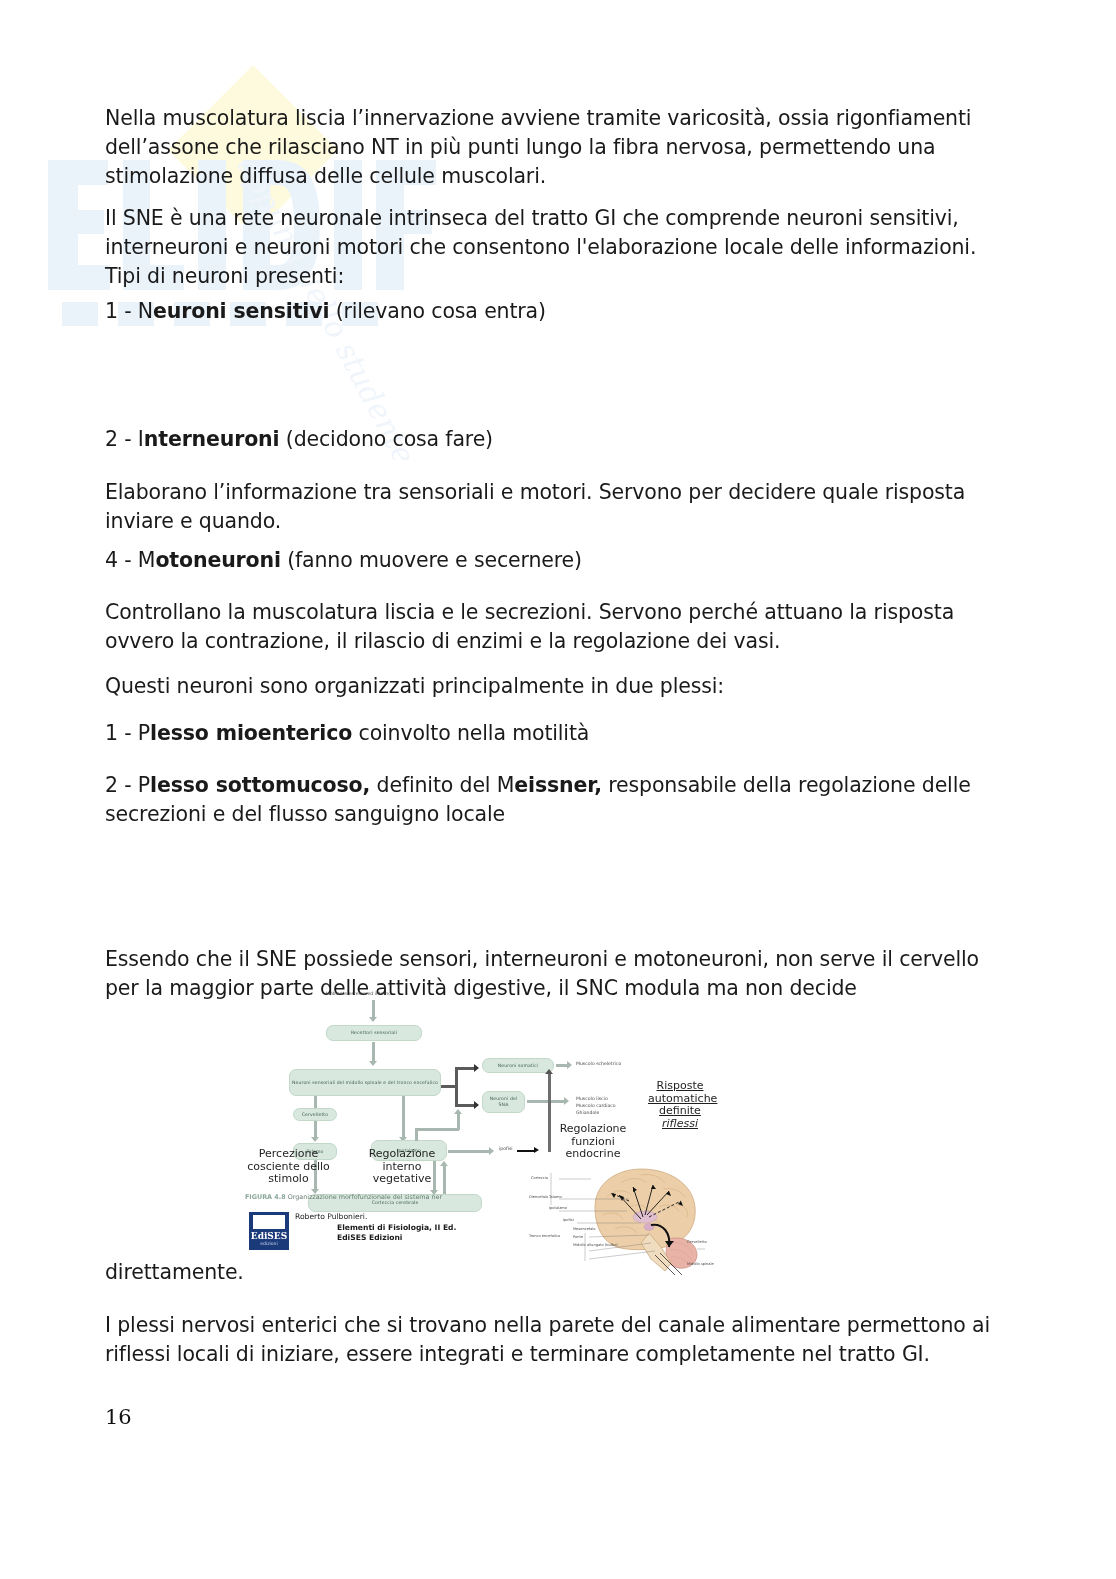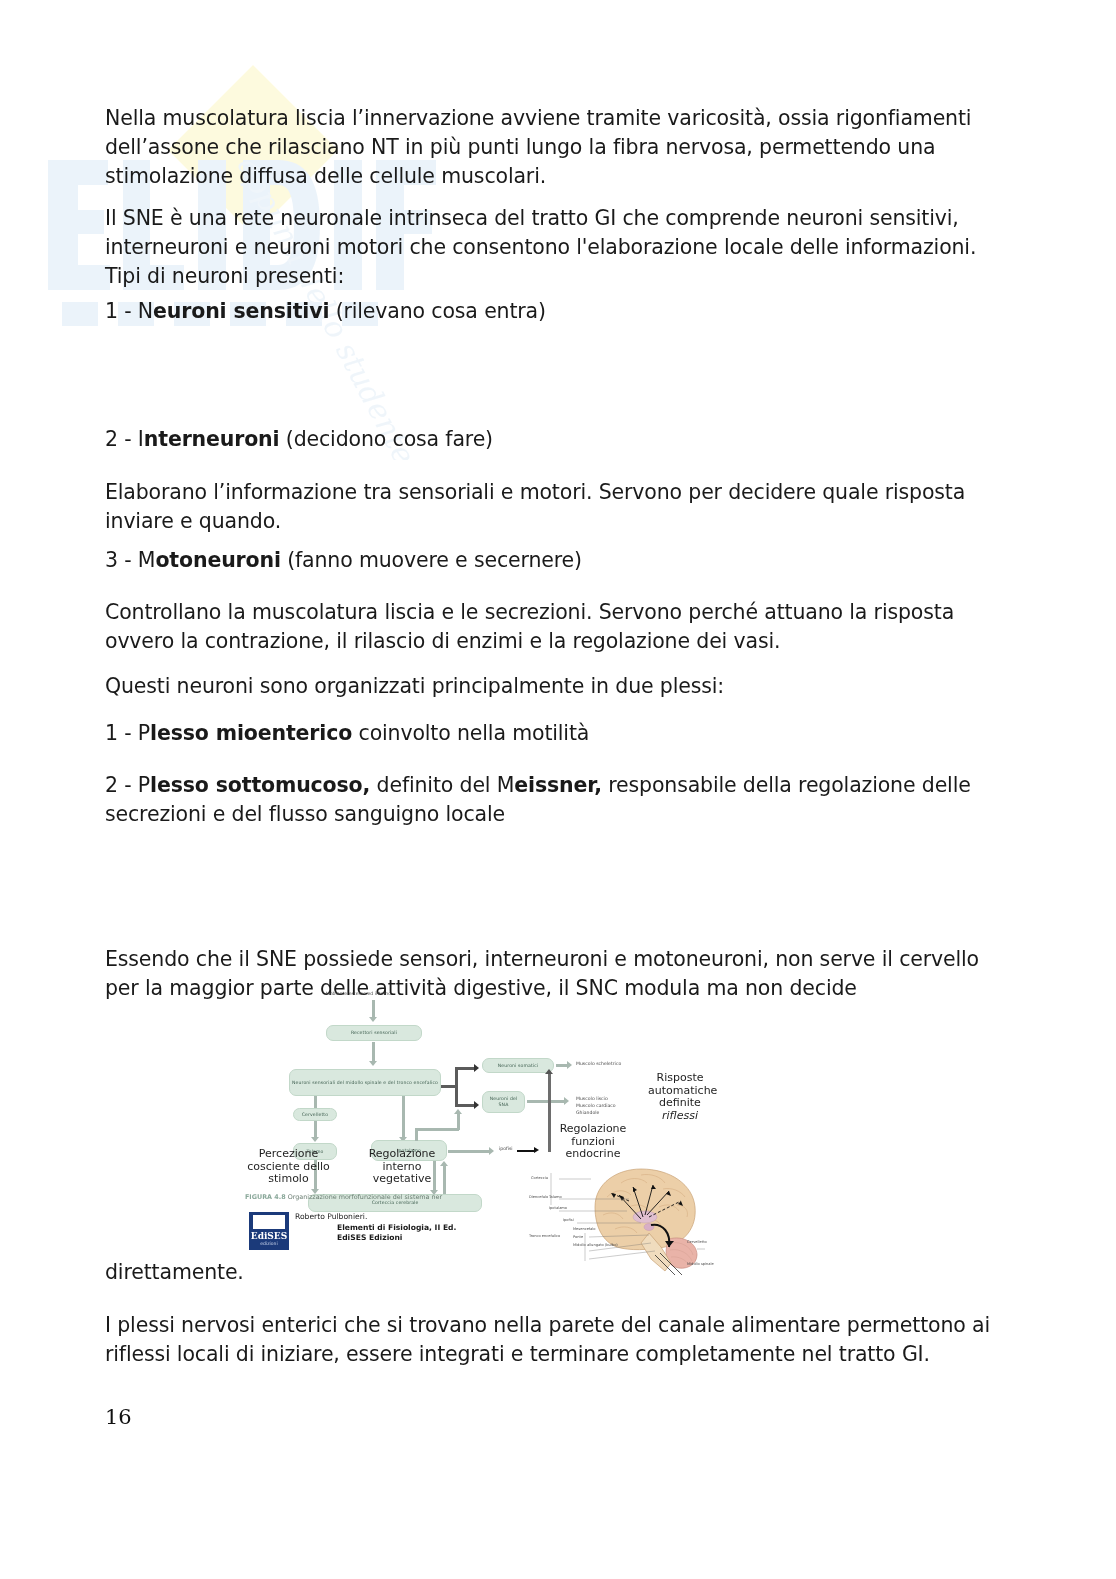--- a/index.html
+++ b/index.html
@@ -249,21 +249,21 @@
   </div>
 
 
   <div class="para" style="top:425px;">
     <span>2 - I</span><b>nterneuroni</b><span> (decidono cosa fare)</span>
   </div>
 
   <div class="para" style="top:478px;">Elaborano l’informazione tra sensoriali e motori. Servono per decidere quale risposta inviare e quando.</div>
 
   <div class="para" style="top:546px;">
-    <span>3 - M</span><b>otoneuroni</b><span> (fanno muovere e secernere)</span>
+    <span>4 - M</span><b>otoneuroni</b><span> (fanno muovere e secernere)</span>
   </div>
 
   <div class="para" style="top:598px;">Controllano la muscolatura liscia e le secrezioni. Servono perché attuano la risposta ovvero la contrazione, il rilascio di enzimi e la regolazione dei vasi.</div>
 
   <div class="para" style="top:672px;">Questi neuroni sono organizzati principalmente in due plessi:</div>
 
   <div class="para" style="top:719px;">
     <span>1 - P</span><b>lesso mioenterico</b><span> coinvolto nella motilità</span>
   </div>
 
@@ -355,21 +355,21 @@
       </div>
 
       <div class="fbig" style="left:118px; top:158px; width:82px;">
         <span>Regolazione interno vegetative</span>
       </div>
 
       <div class="fbig" style="left:306px; top:133px; width:88px;">
         <span>Regolazione funzioni endocrine</span>
       </div>
 
-      <div class="fbig" style="left:405px; top:82px; width:64px;">
+      <div class="fbig" style="left:405px; top:90px; width:64px;text-decoration:underline;">
         <div>Risposte</div>
         <div>automatiche</div>
         <div>definite</div>
         <div><i>riflessi</i></div>
       </div>
 
       <svg id="brain" viewBox="0 0 180 120">
 
         <path d="M66,52 C66,28 88,14 112,14 C142,14 164,30 166,52 C168,72 156,88 136,92
                  C120,95 100,96 88,92 C74,87 66,72 66,52 Z" fill="#eccfa8" stroke="#c9a276" stroke-width="0.7"></path>

